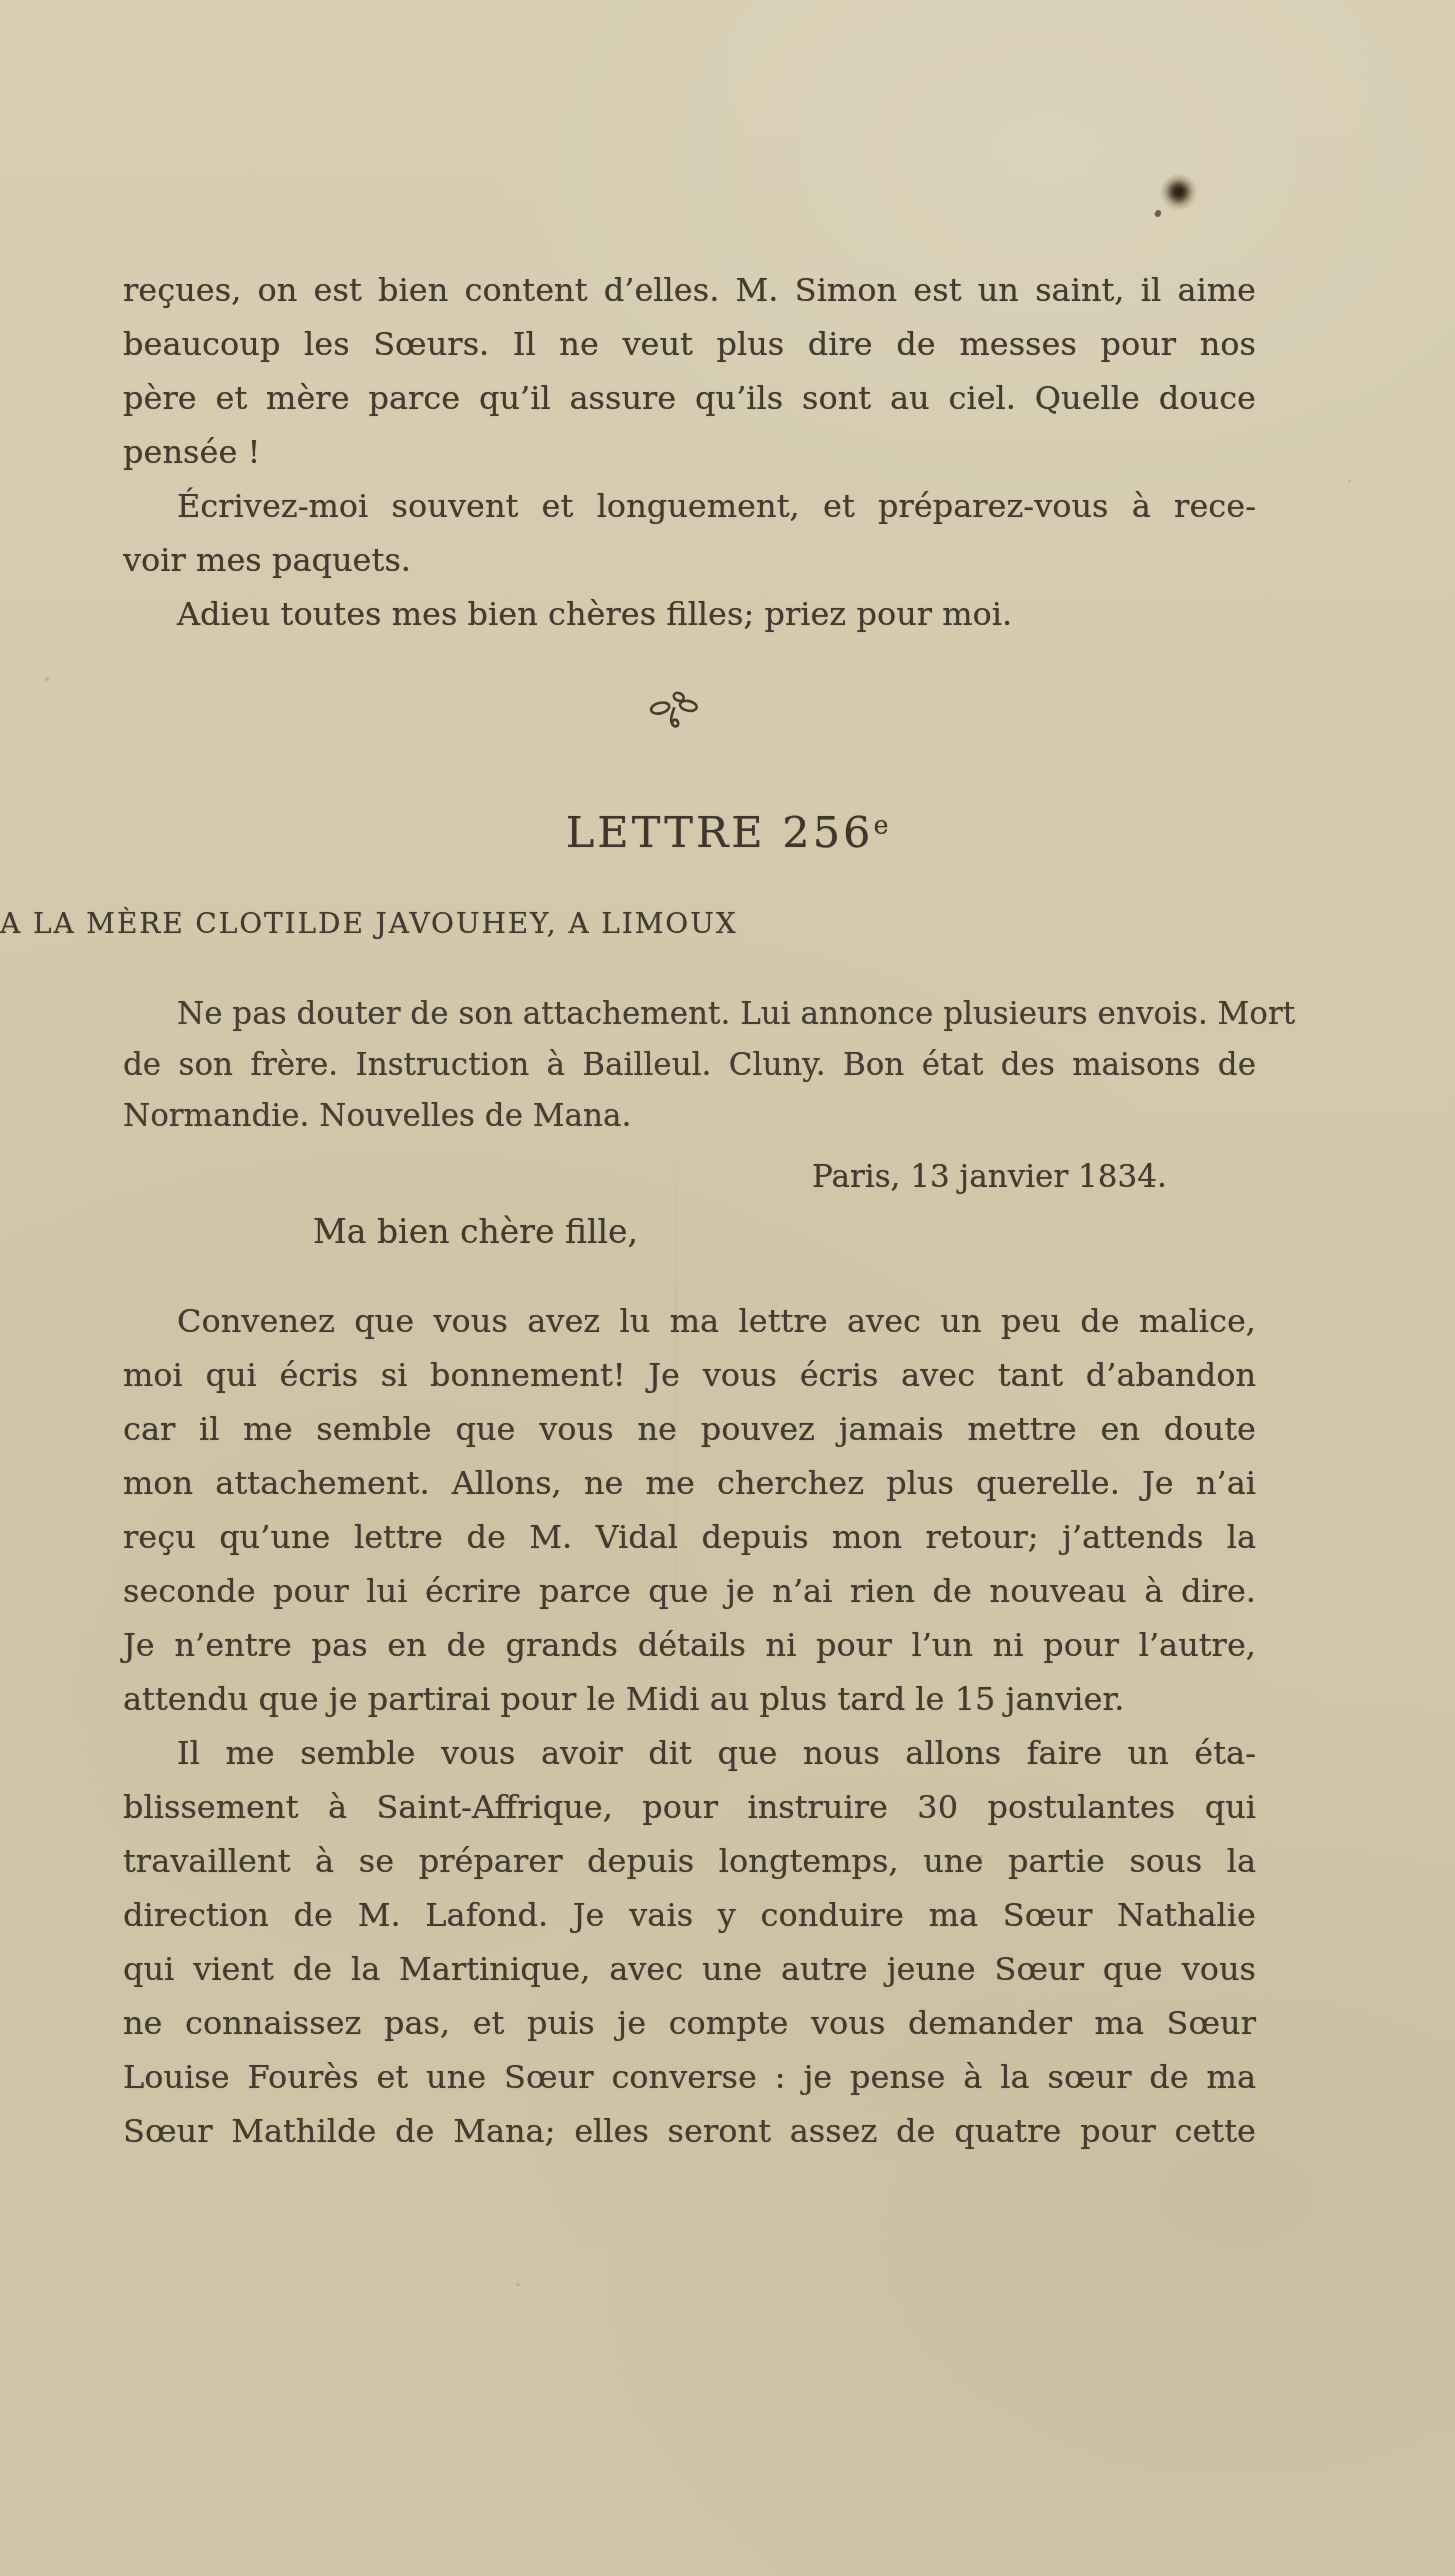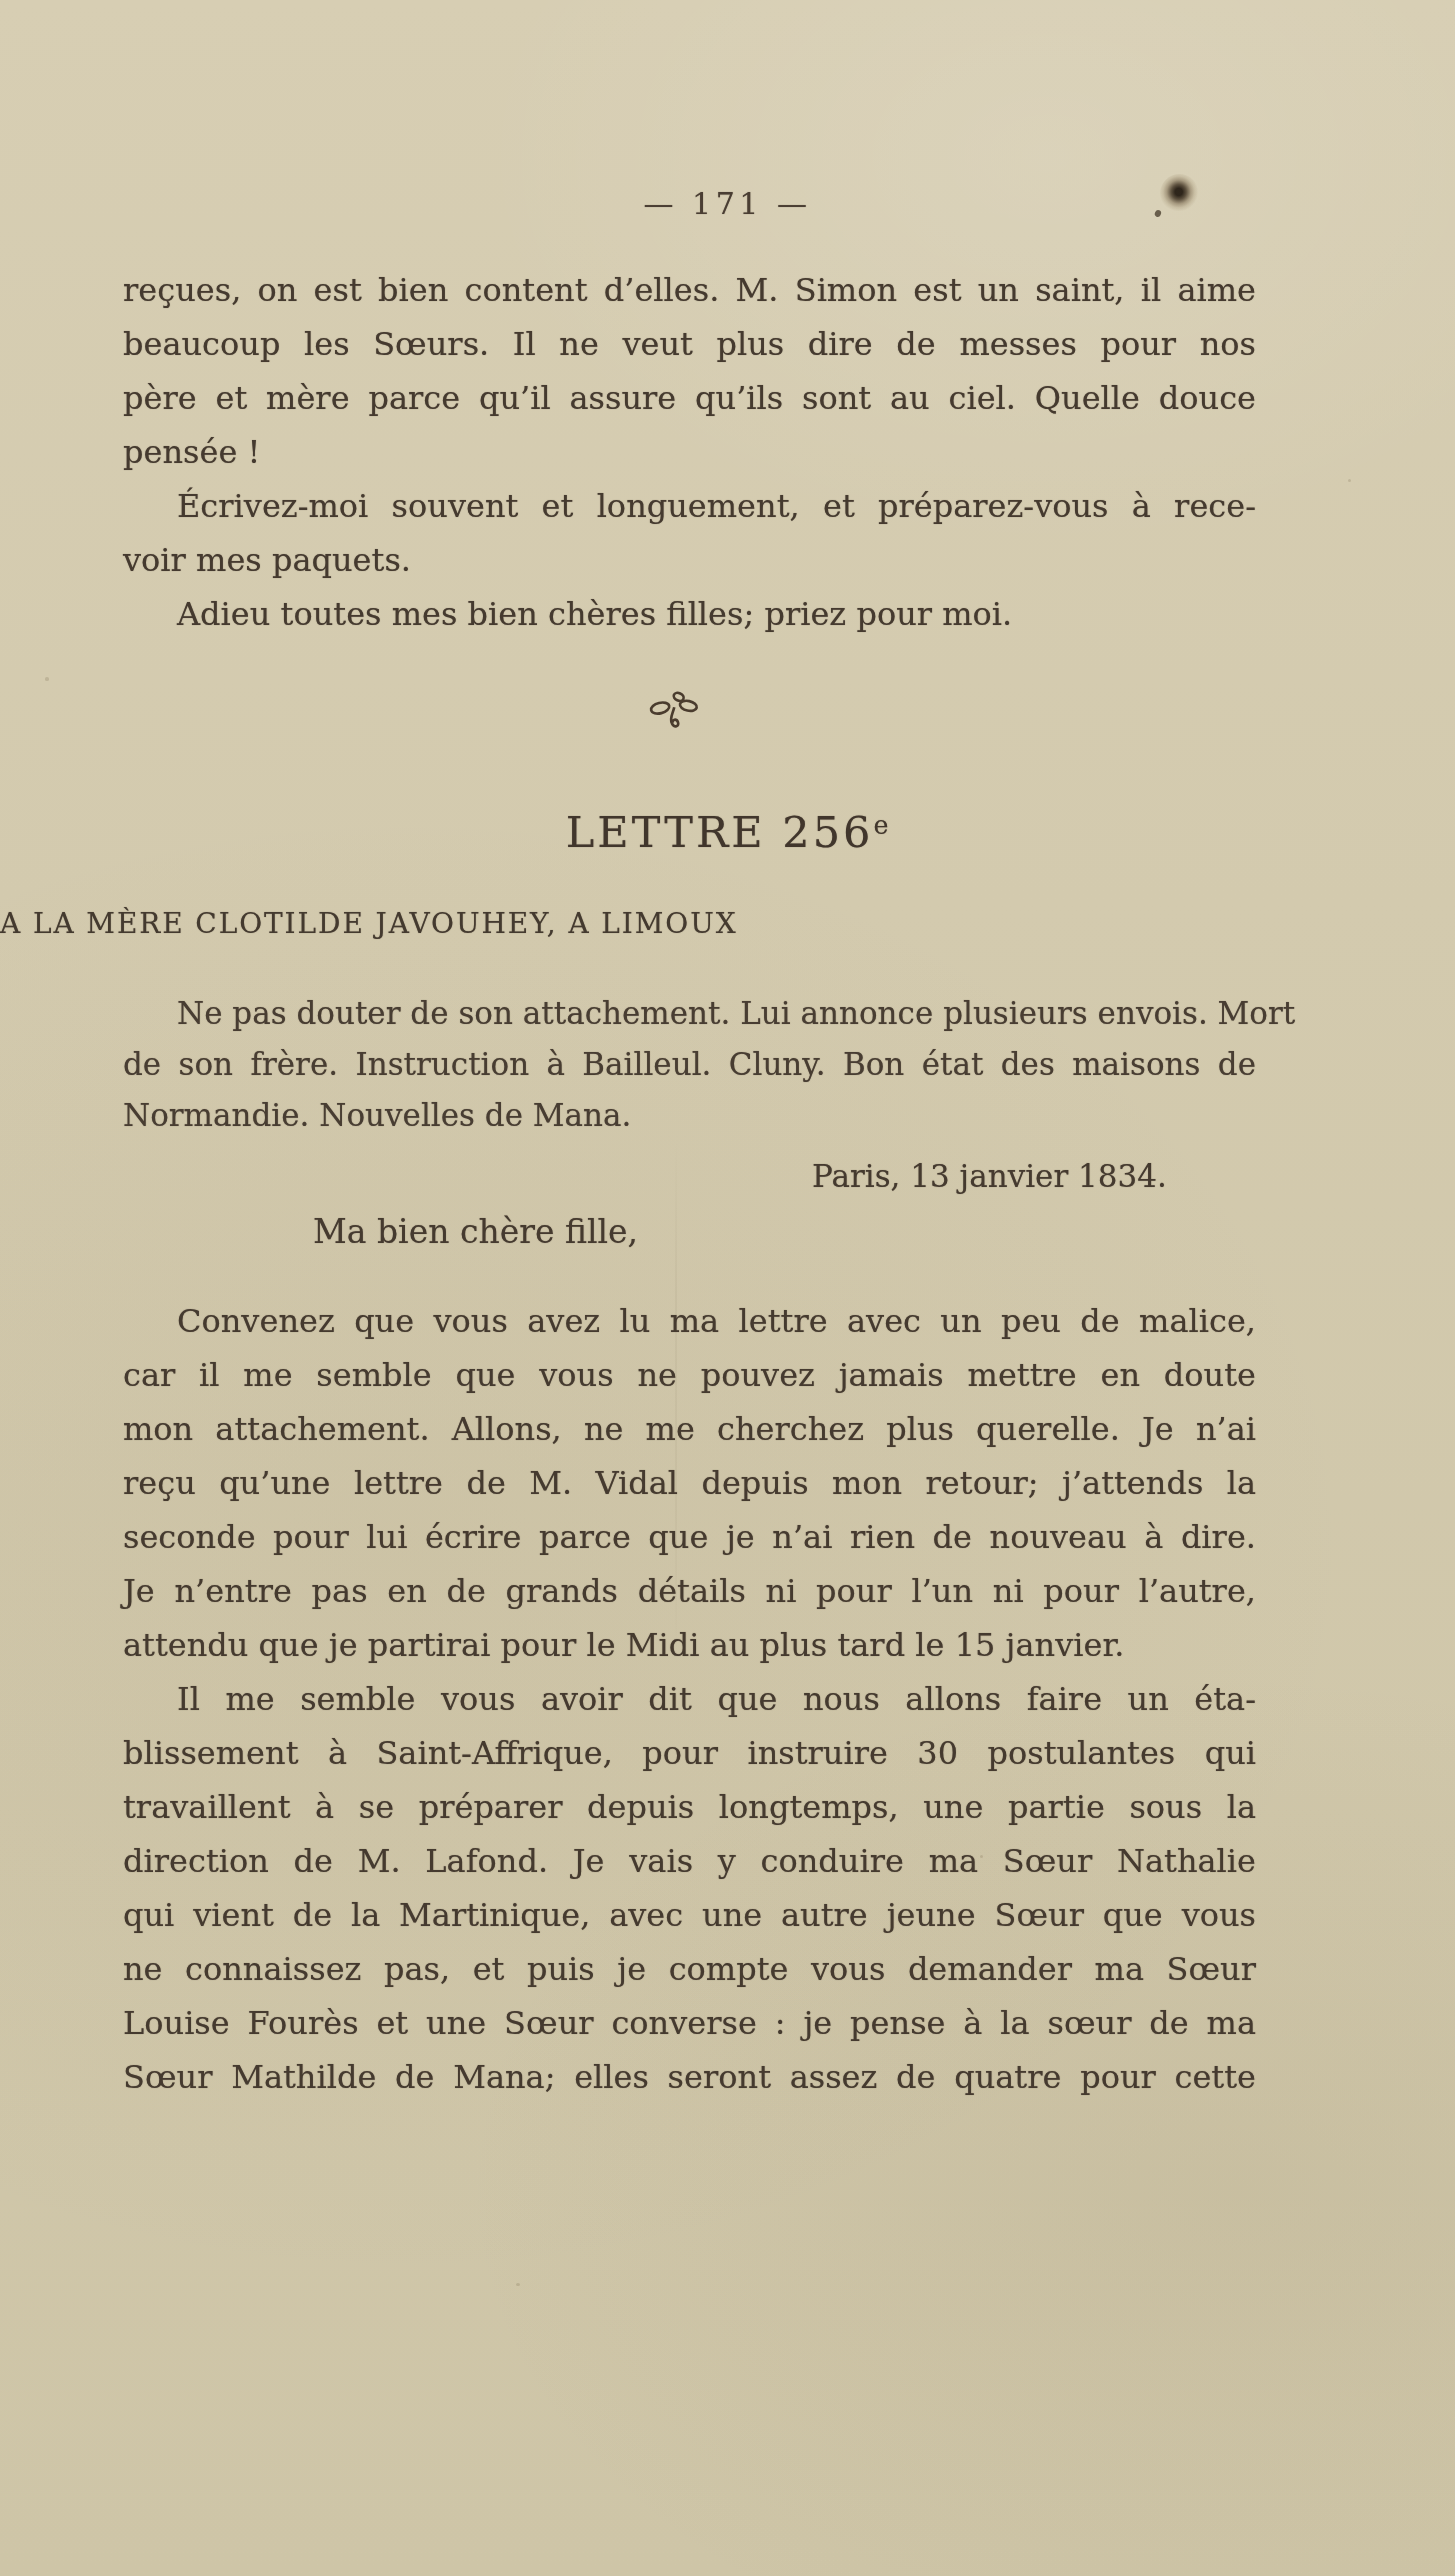--- a/index.html
+++ b/index.html
@@ -74,21 +74,20 @@
 <div class="page">
 
   <div class="specks">
     <i style="left:45px;top:677px;width:3.7px;height:3.7px;"></i>
     <i style="left:1348px;top:479px;width:3px;height:3px;"></i>
     <i style="left:516px;top:2283px;width:3.7px;height:3px;"></i>
     <i style="left:980px;top:1855px;width:3px;height:3px;"></i>
   </div>
   <div class="fold"></div>
 
-  <div class="pagenum ink">— 171 —</div>
 
   <div class="ink-blot"></div>
   <div class="ink-dot"></div>
 
   <section class="opening ink">
     <div class="para">
         <div class="line">reçues, on est bien content d’elles. M. Simon est un saint, il aime</div>
         <div class="line">beaucoup les Sœurs. Il ne veut plus dire de messes pour nos</div>
         <div class="line">père et mère parce qu’il assure qu’ils sont au ciel. Quelle douce</div>
         <div class="line last">pensée !</div>
@@ -123,20 +122,21 @@
       </div>
   </section>
 
   <div class="dateline ink">Paris, 13 janvier 1834.</div>
 
   <div class="salutation ink">Ma bien chère fille,</div>
 
   <section class="body-text ink">
     <div class="para">
         <div class="line indent">Convenez que vous avez lu ma lettre avec un peu de malice,</div>
+        <div class="line">moi qui écris si bonnement! Je vous écris avec tant d’abandon</div>
         <div class="line">car il me semble que vous ne pouvez jamais mettre en doute</div>
         <div class="line">mon attachement. Allons, ne me cherchez plus querelle. Je n’ai</div>
         <div class="line">reçu qu’une lettre de M. Vidal depuis mon retour; j’attends la</div>
         <div class="line">seconde pour lui écrire parce que je n’ai rien de nouveau à dire.</div>
         <div class="line">Je n’entre pas en de grands détails ni pour l’un ni pour l’autre,</div>
         <div class="line last">attendu que je partirai pour le Midi au plus tard le 15 janvier.</div>
       </div>
     <div class="para">
         <div class="line indent">Il me semble vous avoir dit que nous allons faire un éta-</div>
         <div class="line">blissement à Saint-Affrique, pour instruire 30 postulantes qui</div>

